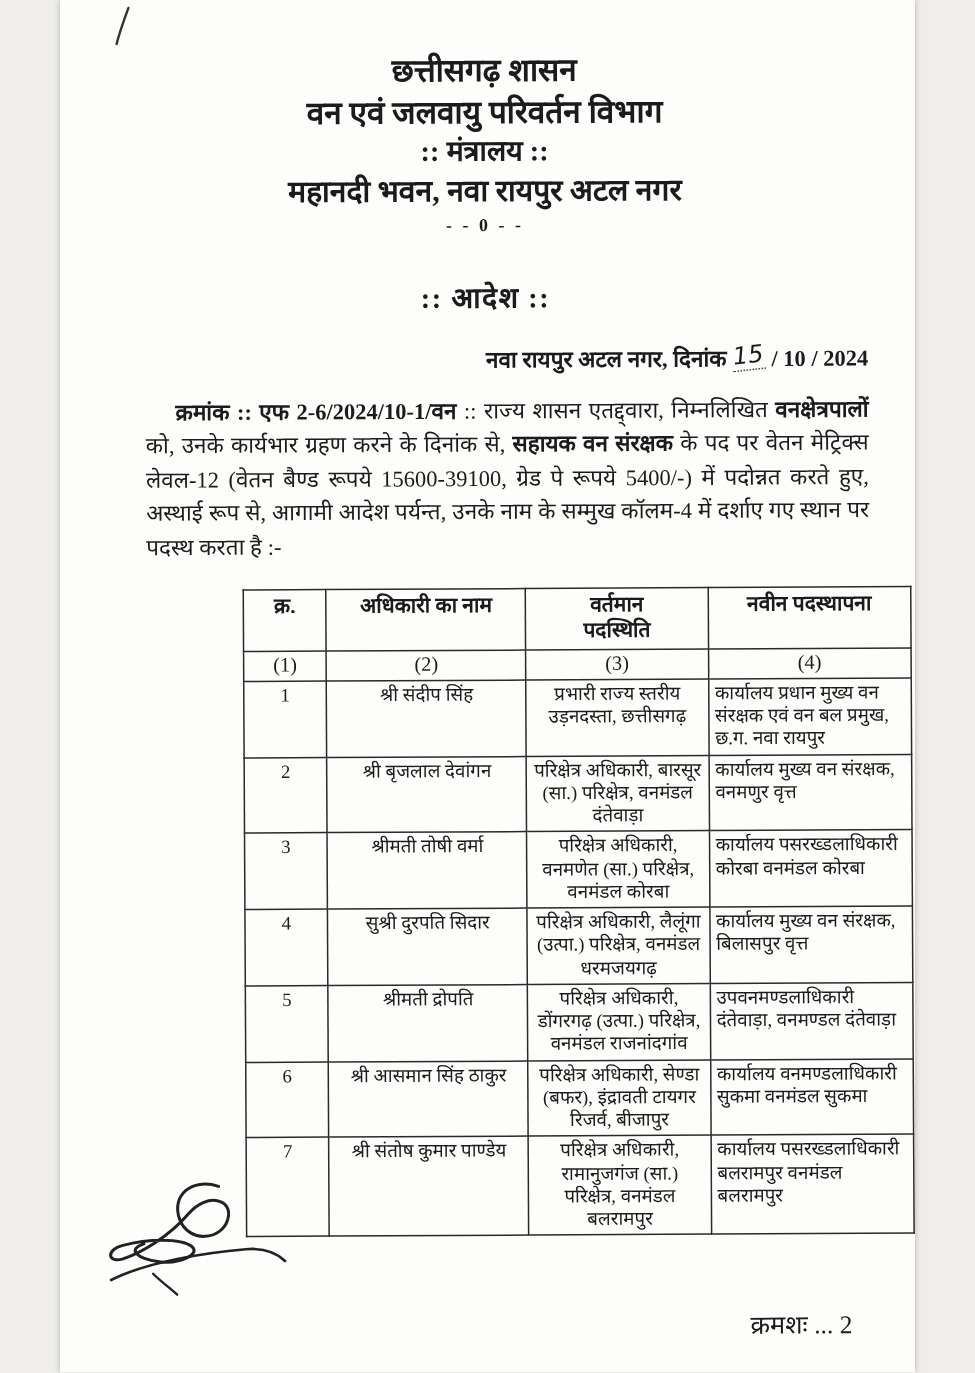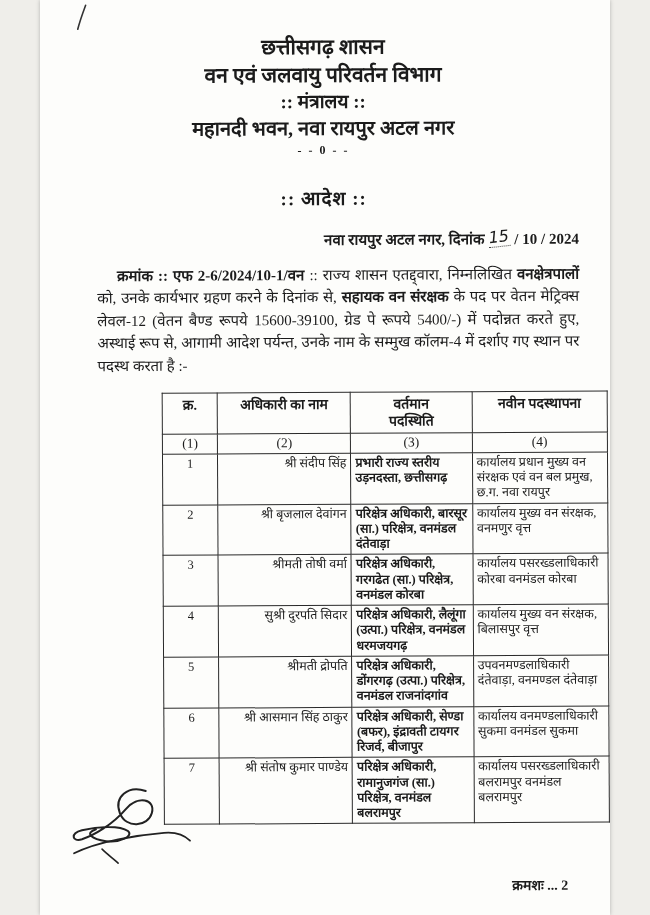--- a/index.html
+++ b/index.html
@@ -54,28 +54,28 @@
     font-size:12.5px;
     line-height:1.22;
   }
   table.order-table th, table.order-table td{
     border:1.4px solid #2a2a2a;
     padding:2px 4px;
     vertical-align:top;
   }
   table.order-table th{font-size:14px;font-weight:bold;text-align:center;padding:3px 20px;}
   td.c-num{text-align:center;width:38px;}
-  td.c-name{text-align:right;width:142px;padding-left:10px;margin-left:48px;}
-  td.c-cur{width:126px;font-weight:bold;}
+  td.c-name{text-align:center;width:142px;padding-left:10px;margin-left:48px;}
+  td.c-cur{text-align:center;width:126px;}
   td.c-new{width:140px;}
   tr.num-row td{text-align:center;font-size:13.5px;padding:1px 2px;}
   .footer-cont{
     position:absolute;
     right:44px;bottom:20px;
-    font-size:14px;font-weight:bold;
+    font-size:17px;font-weight:normal;
   }
   .signature{position:absolute;left:26px;top:782px;}
 </style>
 </head>
 <body>
 
 <div class="sheet">
   <div class="tilt">
 
     <div class="corner-mark">
@@ -127,21 +127,21 @@
         </tr>
         <tr>
           <td class="c-num">2</td>
           <td class="c-name">श्री बृजलाल देवांगन</td>
           <td class="c-cur">परिक्षेत्र अधिकारी, बारसूर (सा.) परिक्षेत्र, वनमंडल दंतेवाड़ा</td>
           <td class="c-new">कार्यालय मुख्य वन संरक्षक, वनमणुर वृत्त</td>
         </tr>
         <tr>
           <td class="c-num">3</td>
           <td class="c-name">श्रीमती तोषी वर्मा</td>
-          <td class="c-cur">परिक्षेत्र अधिकारी, गरगढेत (सा.) परिक्षेत्र, वनमंडल कोरबा</td>
+          <td class="c-cur">परिक्षेत्र अधिकारी, वनमणेत (सा.) परिक्षेत्र, वनमंडल कोरबा</td>
           <td class="c-new">कार्यालय पसरख्डलाधिकारी कोरबा वनमंडल कोरबा</td>
         </tr>
         <tr>
           <td class="c-num">4</td>
           <td class="c-name">सुश्री दुरपति सिदार</td>
           <td class="c-cur">परिक्षेत्र अधिकारी, लैलूंगा (उत्पा.) परिक्षेत्र, वनमंडल धरमजयगढ़</td>
           <td class="c-new">कार्यालय मुख्य वन संरक्षक, बिलासपुर वृत्त</td>
         </tr>
         <tr>
           <td class="c-num">5</td>

